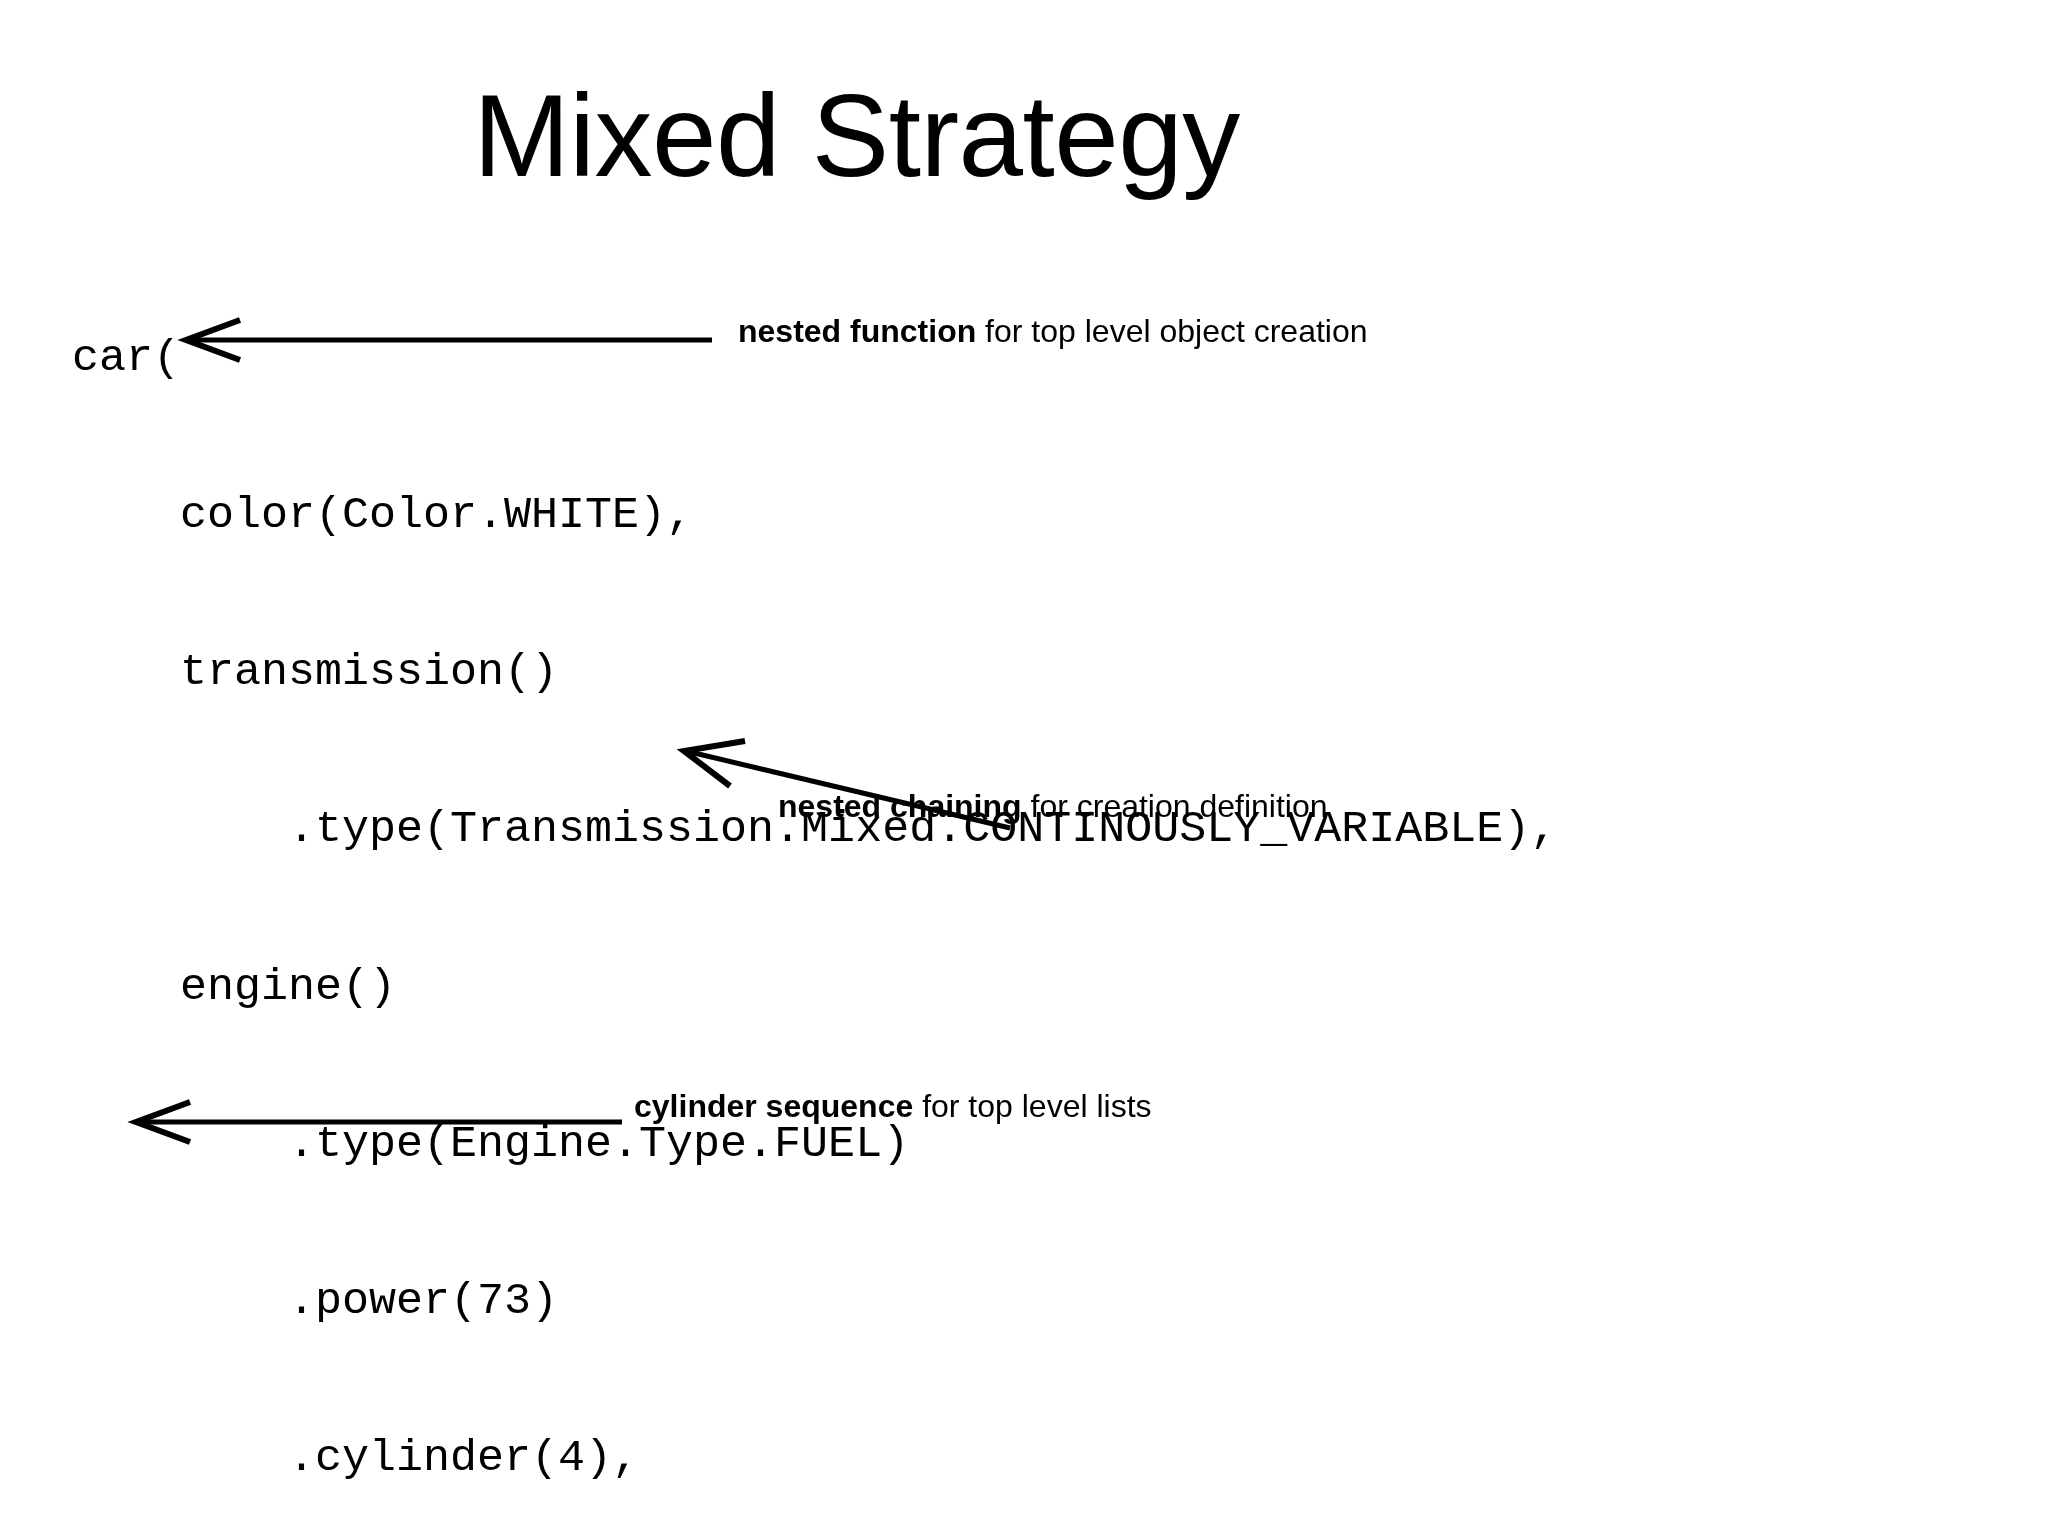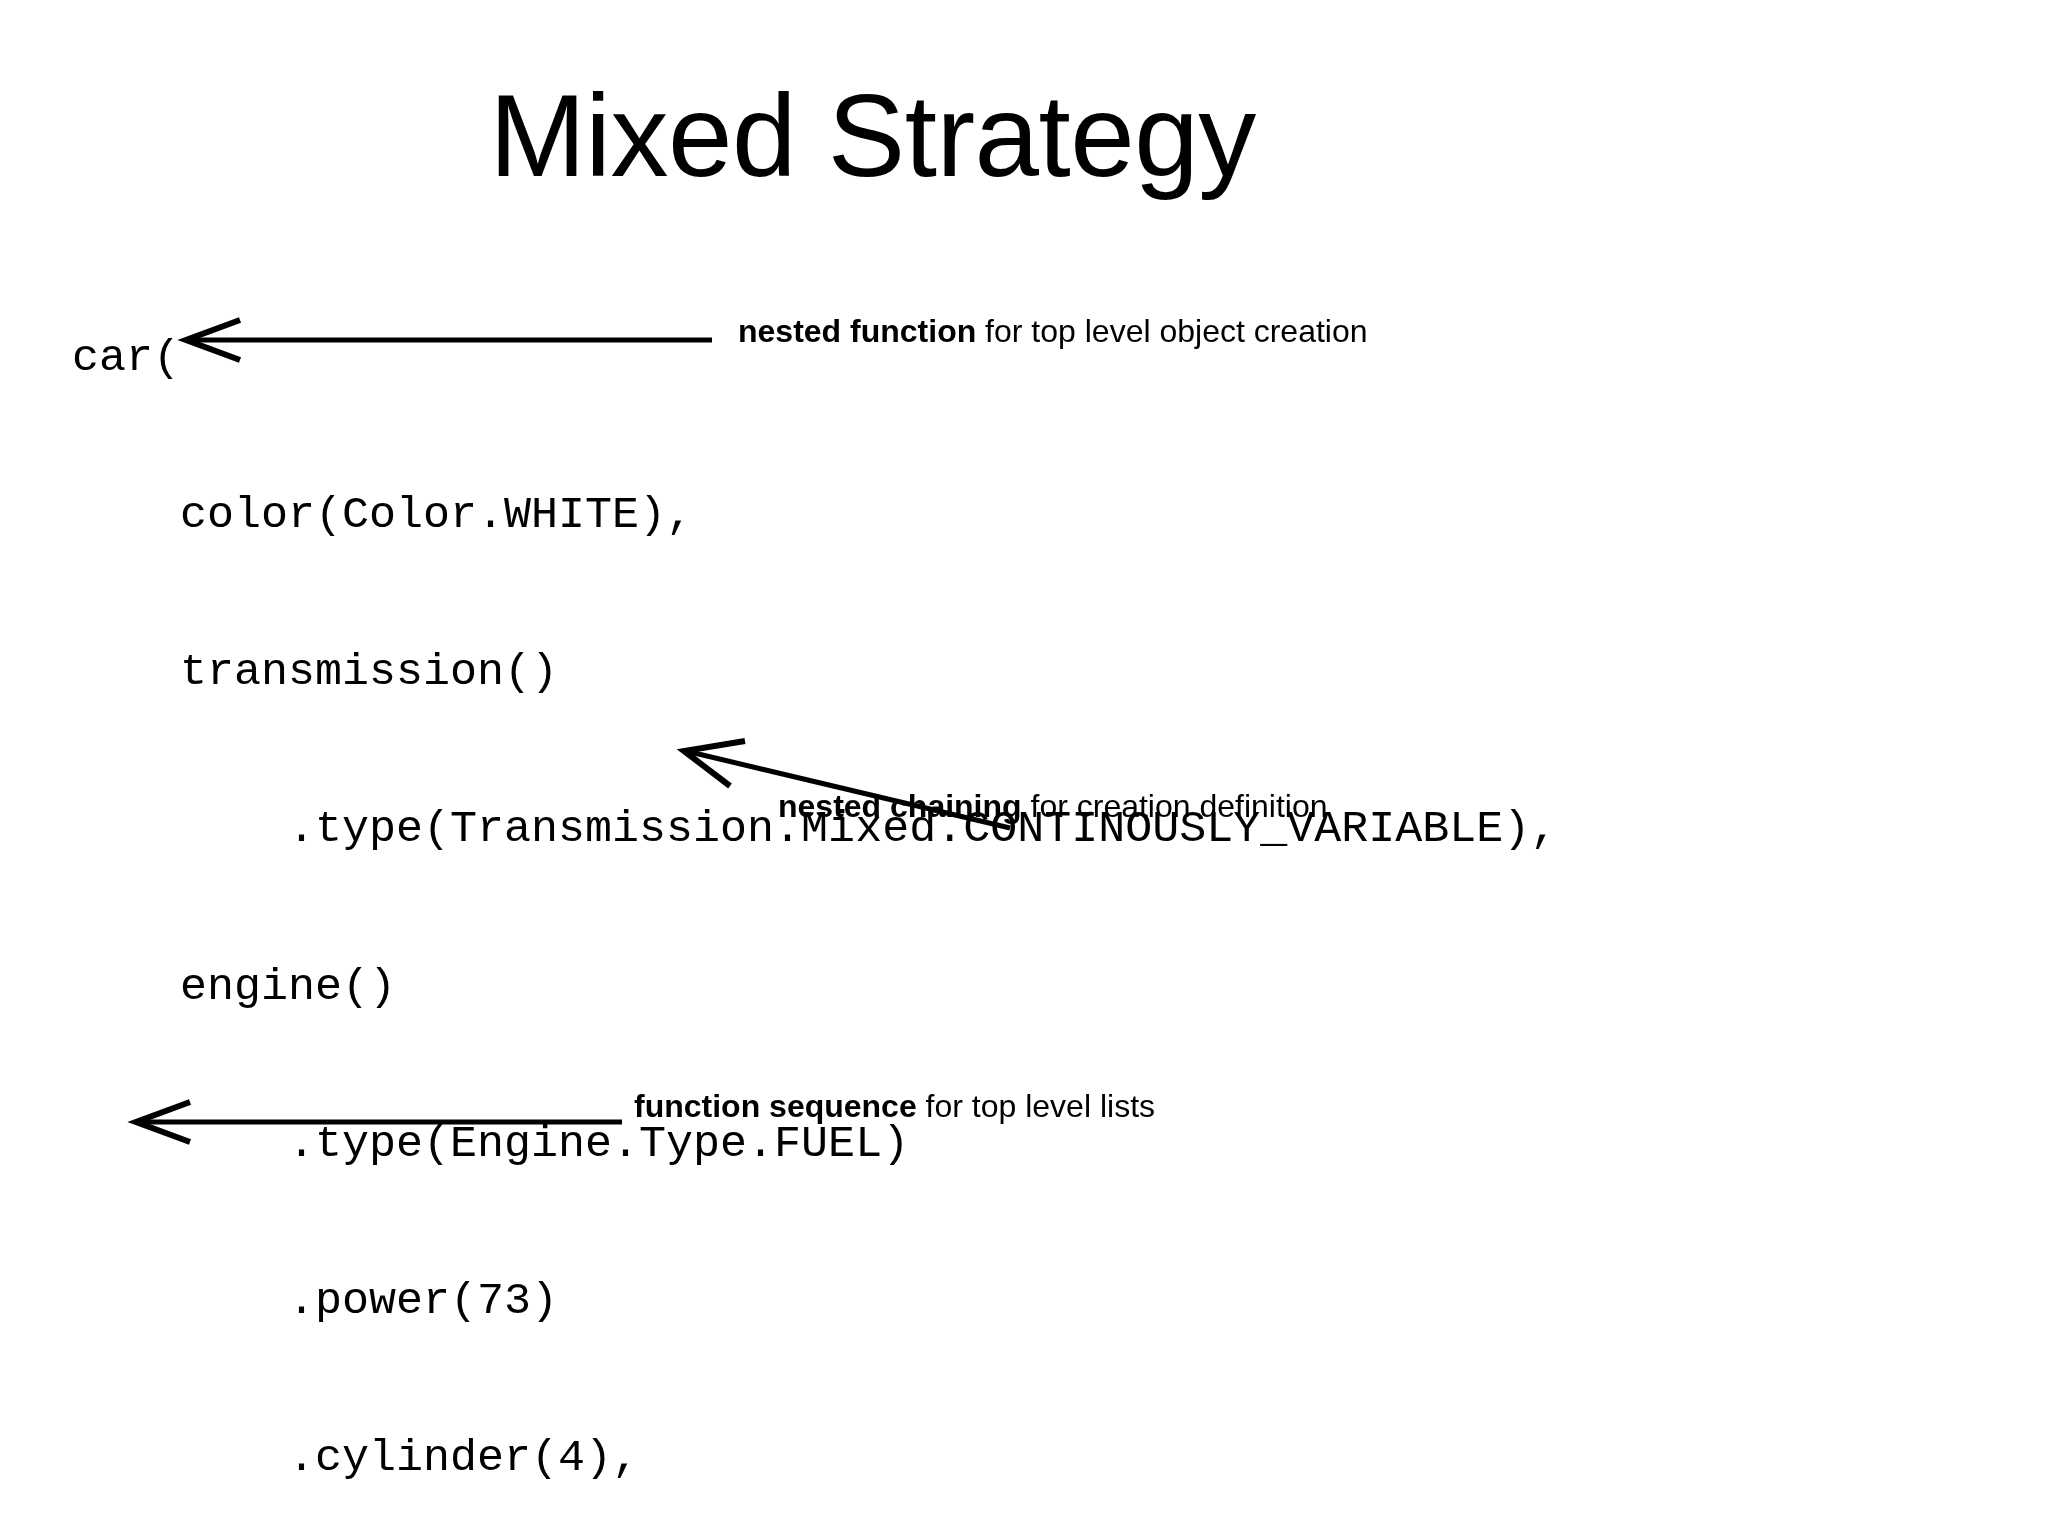--- a/index.html
+++ b/index.html
@@ -22,21 +22,20 @@
     top: 72px;
     width: 1713px;
     text-align: center;
     font-family: "Liberation Sans", sans-serif;
     font-size: 116px;
     font-weight: 400;
     line-height: 1.12;
     letter-spacing: -0.5px;
     color: #000000;
     white-space: pre;
-    margin-left: 16px;
   }
   #code-block {
     position: absolute;
     left: 72px;
     top: 228px;
     font-family: "Liberation Mono", "DejaVu Sans Mono", monospace;
     font-size: 45px;
     line-height: 52.4px;
     color: #000000;
     white-space: pre;
@@ -118,16 +117,16 @@
 
   <div class="annotation" id="annotation-nested">
     <span class="strong">nested function</span><span> for top level object creation</span>
   </div>
 
   <div class="annotation" id="annotation-chaining">
     <span class="strong">nested chaining</span><span> for creation definition</span>
   </div>
 
   <div class="annotation" id="annotation-sequence">
-    <span class="strong">function sequence</span><span> for top level lists</span>
+    <span class="strong">cylinder sequence</span><span> for top level lists</span>
   </div>
 
 </div>
 
 </body></html>

